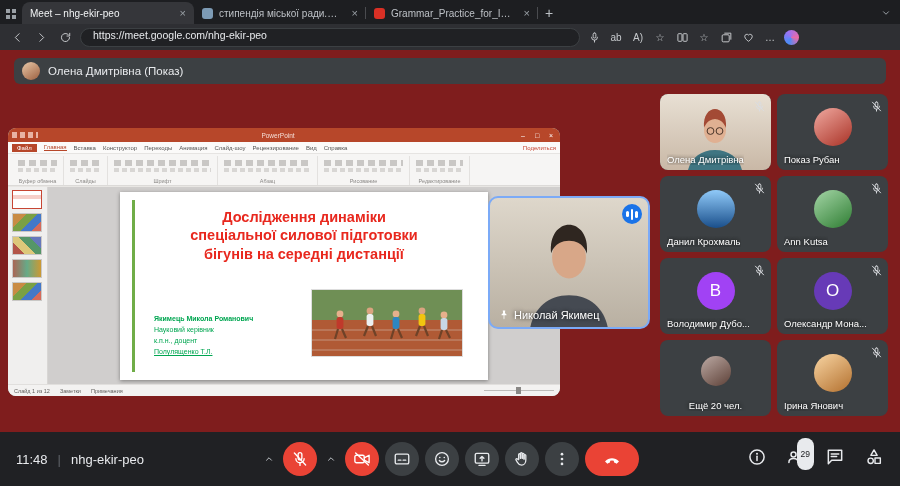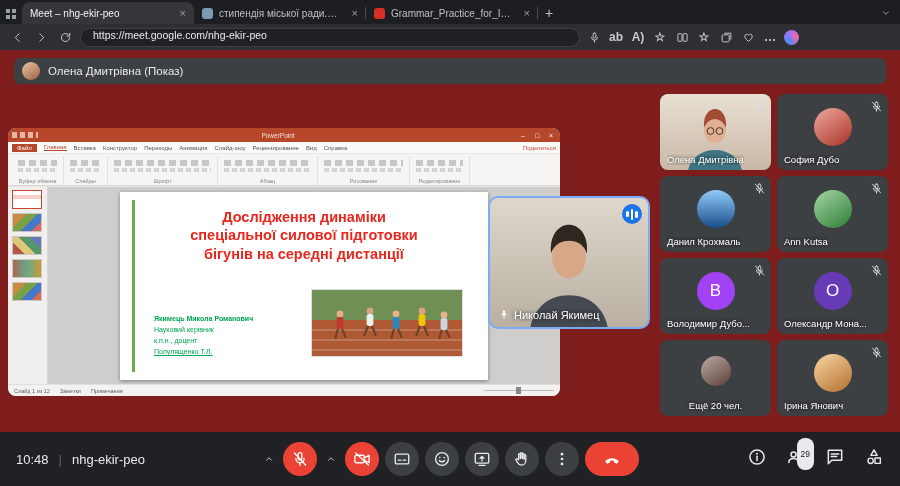--- a/index.html
+++ b/index.html
@@ -22,21 +22,21 @@
   .fav{width:11px;height:11px;border-radius:3px;flex:0 0 auto;}
   .fav.meet{background:conic-gradient(#00832d 0 25%,#2684fc 0 50%,#ffba00 0 75%,#ea4335 0);}
   .fav.doc{background:#7d9bb5;}
   .fav.pdf{background:#d93025;}
   .newtab{width:22px;height:22px;display:flex;align-items:center;justify-content:center;color:#bdc1c6;font-size:14px;}
   .tab-search{margin-left:auto;margin-right:8px;height:22px;display:flex;align-items:center;color:#9aa0a6;}
   .toolbar{position:absolute;left:0;top:24px;width:900px;height:26px;background:#2e2f33;display:flex;align-items:center;padding:0 8px;gap:6px;}
   .navico{width:18px;height:18px;color:#c7cacd;display:flex;align-items:center;justify-content:center;}
   .navico svg{width:13px;height:13px;}
   .urlpill{flex:1;height:19px;max-width:500px;background:#202124;border:1px solid #3c4043;border-radius:10px;display:flex;padding:0 12px;color:#e8eaed;font-size:10.5px;white-space:nowrap;overflow:hidden;}
-  .tbico{color:#c7cacd;font-size:12px;display:flex;align-items:center;justify-content:center;min-width:16px;height:18px;font-weight:bold;}
+  .tbico{color:#c7cacd;font-size:10px;display:flex;align-items:center;justify-content:center;min-width:16px;height:18px;}
   .tbico svg{width:13px;height:13px;}
   .copilot{width:15px;height:15px;border-radius:50%;background:conic-gradient(from 210deg,#4a8cf7,#9b72f3,#e96aa8,#4a8cf7);}
 
   
   .meet{position:absolute;left:0;top:50px;width:900px;height:436px;background:#7f1d1d;}
   .banner{position:absolute;left:14px;top:8px;right:14px;height:26px;background:#3c4043;border-radius:6px;display:flex;align-items:center;gap:8px;padding:0 8px;}
   .banner-av{width:18px;height:18px;border-radius:50%;background:linear-gradient(145deg,#e8c8a8,#9c5f3f);}
   .banner-txt{color:#e8eaed;font-size:11.5px;}
 
   
@@ -488,21 +488,21 @@
             <use href="#i-micoff"></use>
           </svg></span>
       <span class="tname">Олена Дмитрівна</span>
     </div>
 
     <div class="tile" style="left:777px;top:44px">
       <div class="avatar av-sofia"></div>
       <span class="tmic"><svg>
             <use href="#i-micoff"></use>
           </svg></span>
-      <span class="tname">София Дубо</span>
+      <span class="tname">Показ Рубан</span>
     </div>
 
     <div class="tile" style="left:660px;top:126px">
       <div class="avatar av-danil"></div>
       <span class="tmic"><svg>
             <use href="#i-micoff"></use>
           </svg></span>
       <span class="tname">Данил Крохмаль</span>
     </div>
 
@@ -542,21 +542,21 @@
     <div class="tile" style="left:777px;top:290px">
       <div class="avatar av-iryna"></div>
       <span class="tmic"><svg>
             <use href="#i-micoff"></use>
           </svg></span>
       <span class="tname">Ірина Янович</span>
     </div>
 
     <div class="footer">
       <div class="f-left">
-        <span>10:48</span>
+        <span>11:48</span>
         <span class="f-div">|</span>
         <span>nhg-ekir-peo</span>
       </div>
       <div class="f-center">
         <span class="chev">
             <svg>
               <use href="#i-chevup"></use>
             </svg>
           </span>
         <span class="cbtn red">

